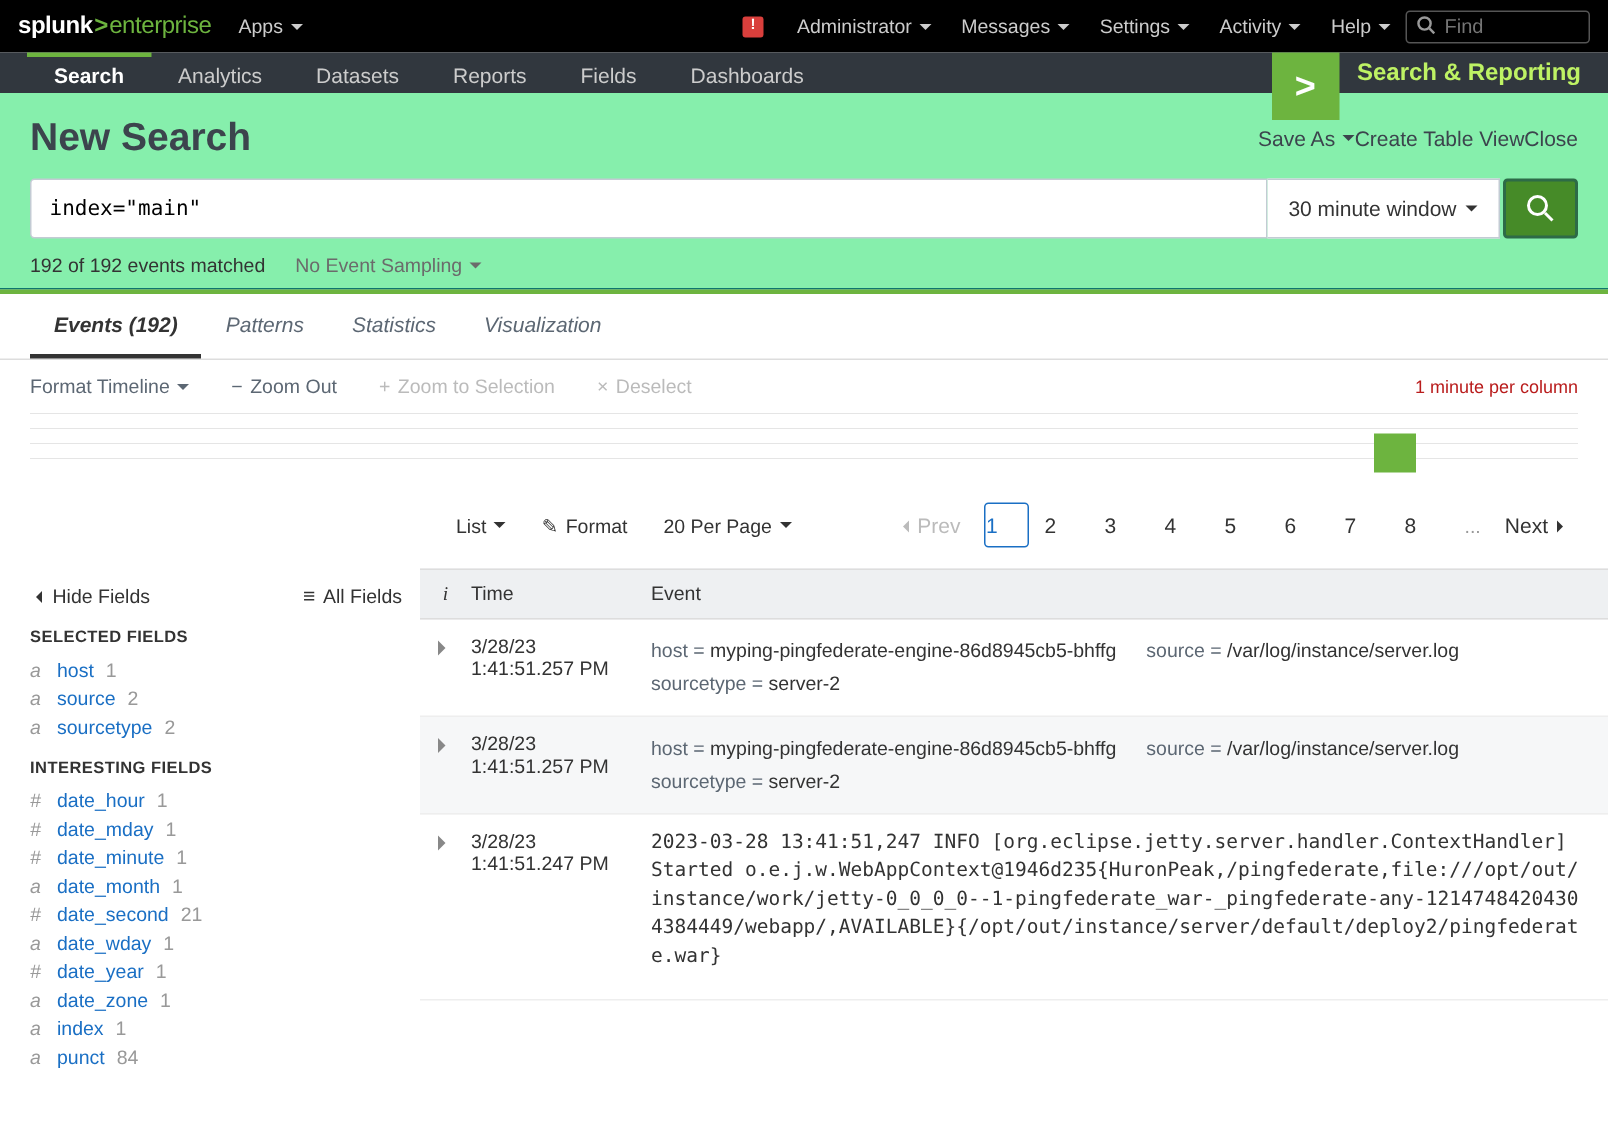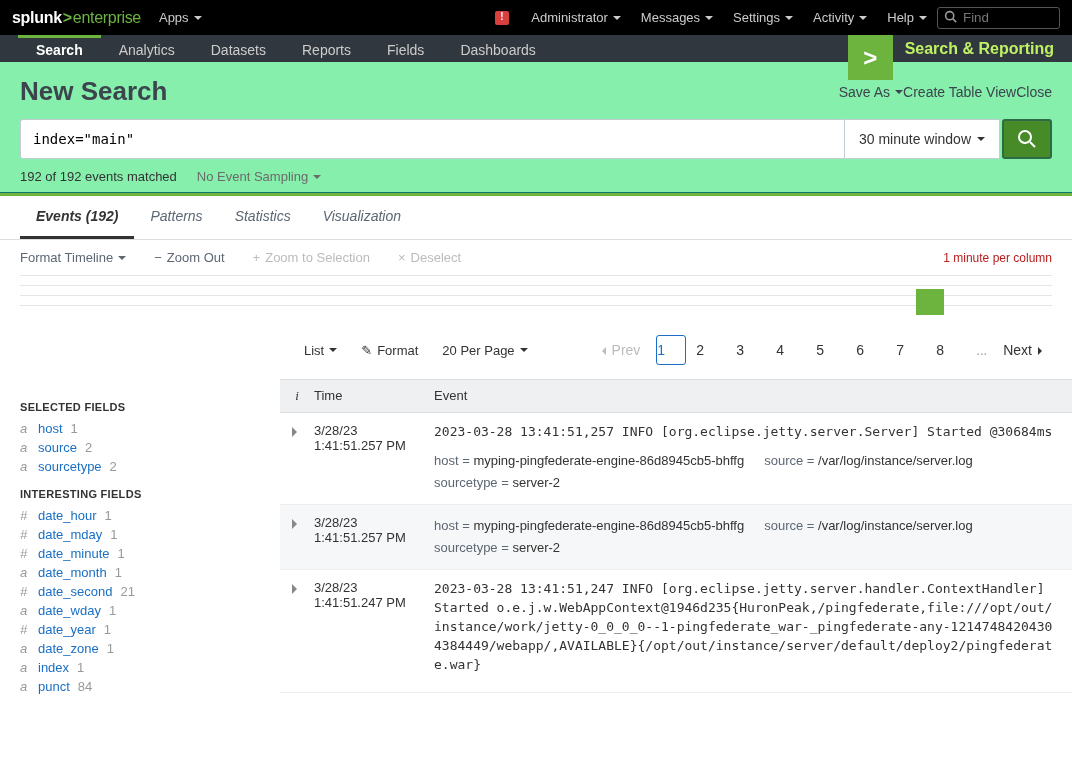--- a/index.html
+++ b/index.html
@@ -272,20 +272,30 @@
     <div class="pbtn next">
         <span>Next</span>
         <span class="chev-right-sm"></span>
       </div>
   </div>
 </div>
 
 <div class="main-split">
 
   <div class="fields-panel">
+    <div class="toggles">
+      <div class="tg">
+          <span class="chev-left"></span>
+          <span>Hide Fields</span>
+        </div>
+      <div class="tg">
+          <span class="list-icon"></span>
+          <span>All Fields</span>
+        </div>
+    </div>
     <h4>SELECTED FIELDS</h4>
     <ul class="field-list" id="selected-fields">
         <li>
           <span class="typ">a</span>
           <span class="fname">host</span>
           <span class="fcount">1</span>
         </li>
         <li>
           <span class="typ">a</span>
           <span class="fname">source</span>
@@ -359,21 +369,20 @@
       <div class="col-event">Event</div>
     </div>
     <div id="events-body">
         <div class="event-row">
           <div class="col-i"><span class="chev-right"></span></div>
           <div class="col-time">
             <div>3/28/23</div>
             <div>1:41:51.257 PM</div>
           </div>
           <div class="col-event">
-            <div class="raw">2023-03-28 13:41:51,257  INFO  [org.eclipse.jetty.server.Server] Started @30684ms</div>
             <div class="meta"><span class="pair"><span class="k">host = </span><span class="v">myping-pingfederate-engine-86d8945cb5-bhffg</span></span><span class="pair sep"><span class="k">source = </span><span class="v">/var/log/instance/server.log</span></span><br><span class="pair"><span class="k">sourcetype = </span><span class="v">server-2</span></span></div>
           </div>
         </div>
         <div class="event-row alt">
           <div class="col-i"><span class="chev-right"></span></div>
           <div class="col-time">
             <div>3/28/23</div>
             <div>1:41:51.257 PM</div>
           </div>
           <div class="col-event">

